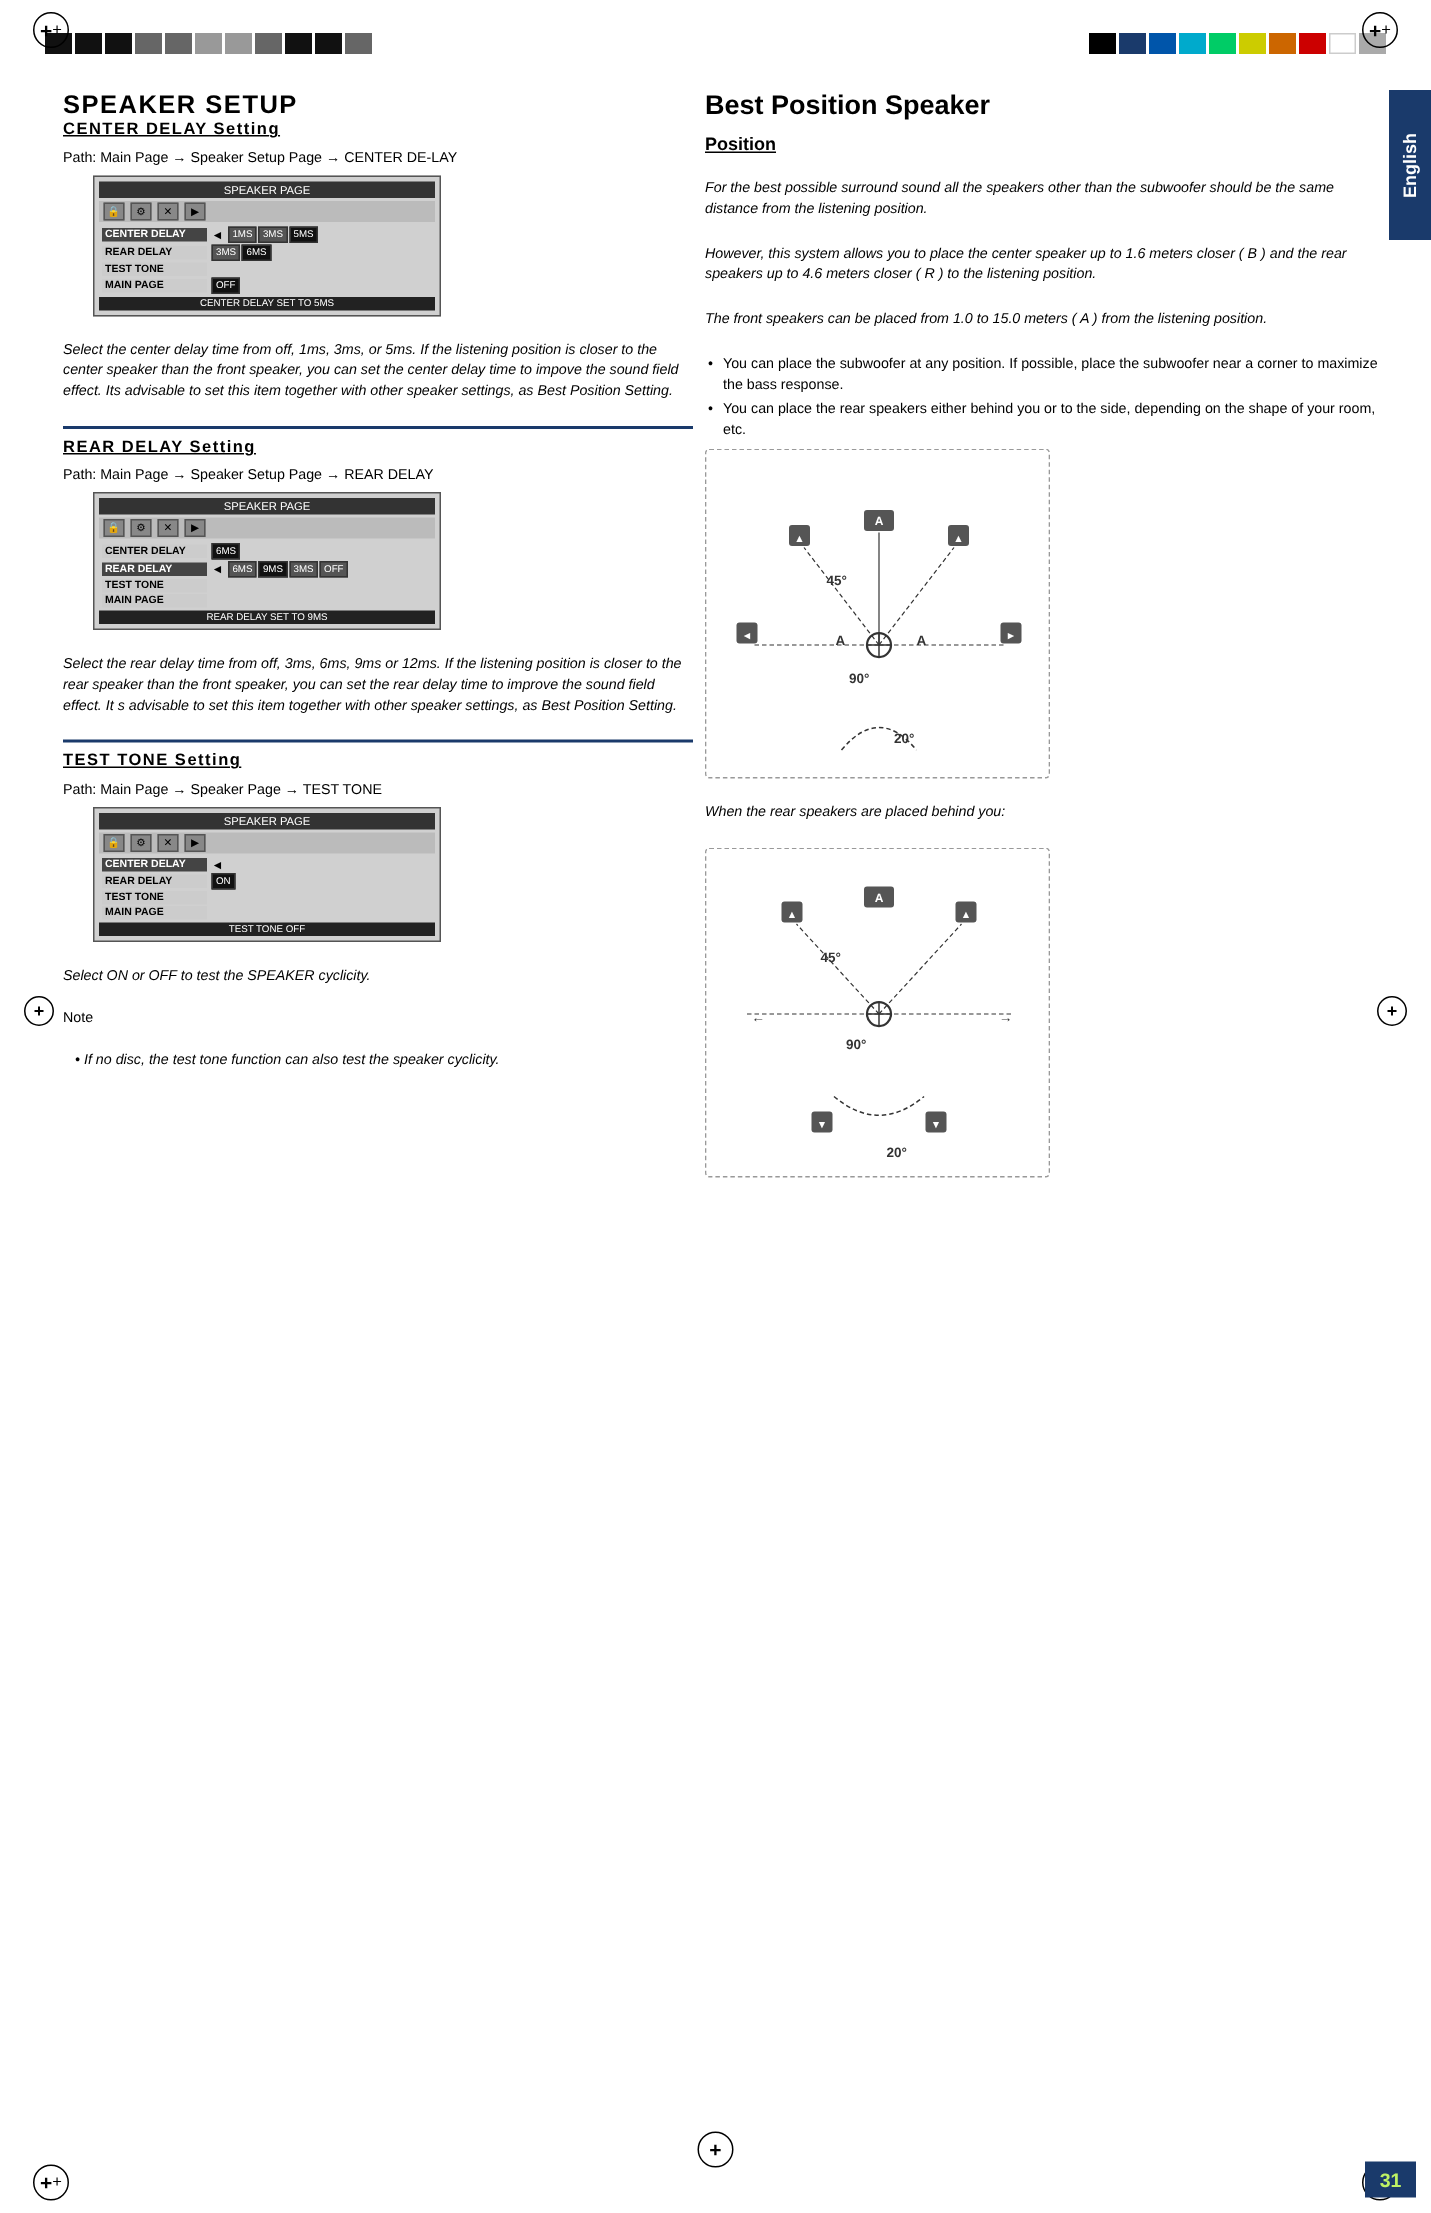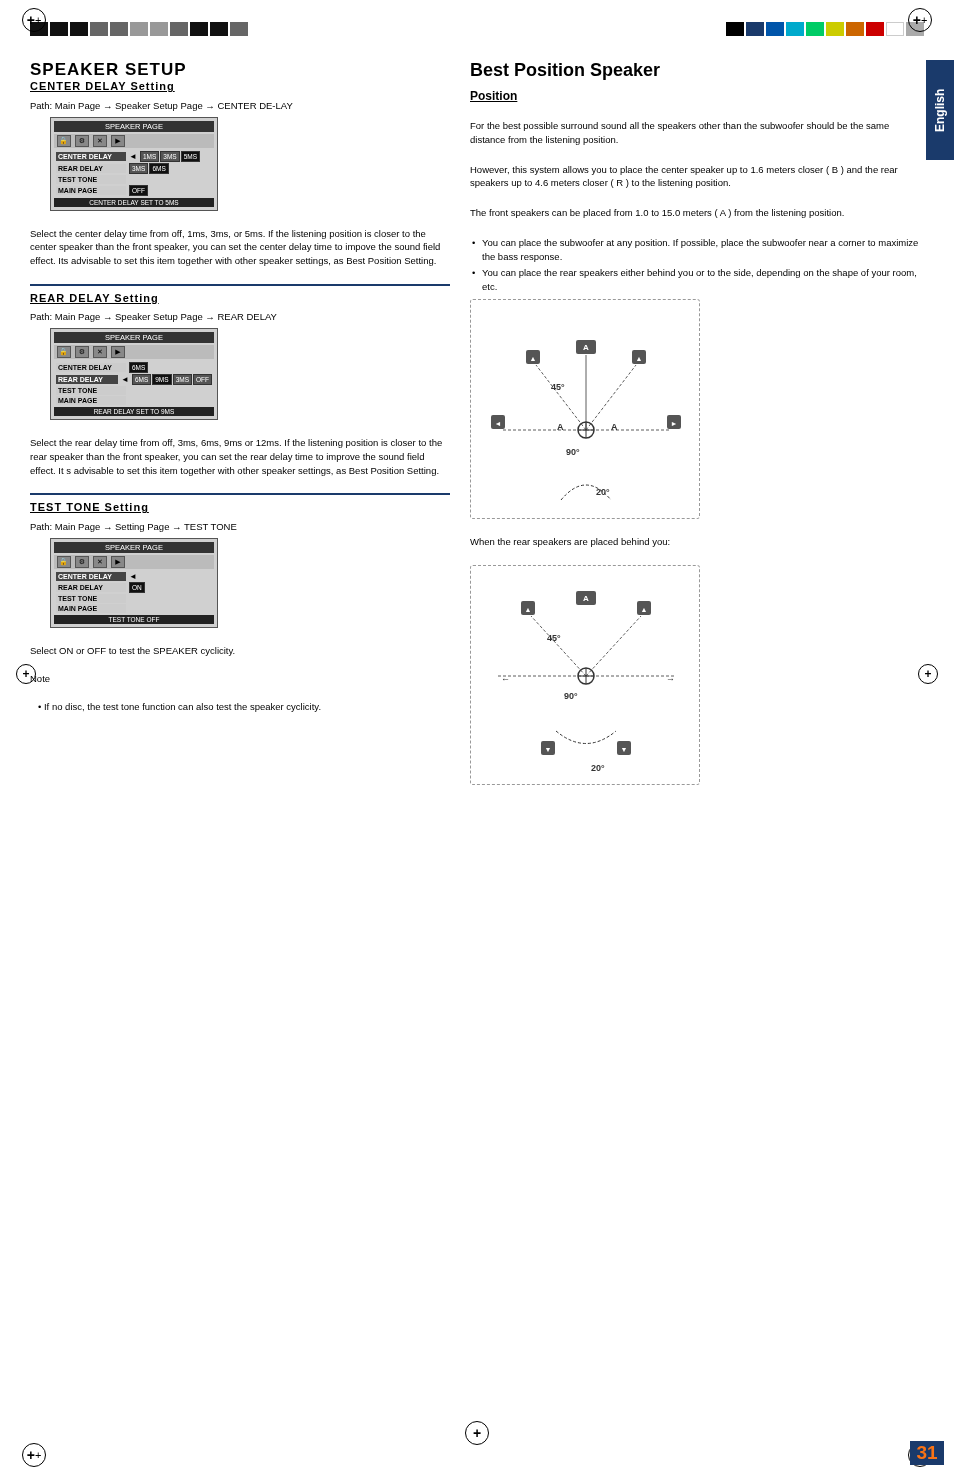--- a/index.html
+++ b/index.html
@@ -96,21 +96,21 @@
       position: absolute;
       top: 60px;
       left: 30px;
       right: 30px;
       bottom: 60px;
     }
 
     
     .left-col {
       position: absolute;
-      left: 0;
+      left: 12px;
       top: 0;
       width: 420px;
     }
 
     
     .right-col {
       position: absolute;
       left: 440px;
       top: 0;
       right: 0;
@@ -160,21 +160,21 @@
     .path-text {
       font-size: 9.5px;
       margin: 6px 0;
       color: #000;
     }
 
     
     .screen-mockup {
       border: 1px solid #555;
       background: #d0d0d0;
-      width: 168px;
+      width: 232px;
       margin: 5px 0 8px 20px;
       font-size: 8px;
       padding: 3px;
     }
     .screen-header {
       background: #333;
       color: #fff;
       text-align: center;
       font-size: 7.5px;
       padding: 1px 0;
@@ -241,37 +241,38 @@
       font-size: 6.5px;
       padding: 1px 3px;
       margin-top: 2px;
       text-align: center;
     }
 
     .body-text {
       font-size: 9.5px;
       line-height: 1.45;
       margin: 16px 0;
+      font-style: italic;
     }
 
     
     .divider {
       border: none;
       border-top: 2.5px solid #1a3a6b;
       margin: 10px 0 6px 0;
     }
 
     
     .page-number {
       position: absolute;
       bottom: 10px;
       right: 10px;
       background: #1a3a6b;
-      color: #f97316;
-      font-size: 19px;
+      color: #bef264;
+      font-size: 13px;
       font-weight: bold;
       width: 34px;
       height: 24px;
       display: flex;
       align-items: center;
       justify-content: center;
     }
 
     .bullet-list {
       list-style: none;
@@ -461,21 +462,21 @@
         </div>
         <div class="screen-status">REAR DELAY SET TO 9MS</div>
       </div>
 
       <div class="body-text">Select the rear delay time from off, 3ms, 6ms, 9ms or 12ms. If the listening position is closer to the rear speaker than the front speaker, you can set the rear delay time to improve the sound field effect. It s advisable to set this item together with other speaker settings, as Best Position Setting.</div>
     </div>
 
     <hr class="divider">
     <div>
       <div class="section-title-sub">TEST TONE Setting</div>
-      <div class="path-text">Path: Main Page → Setting Page → TEST TONE</div>
+      <div class="path-text">Path: Main Page → Speaker Page → TEST TONE</div>
 
       <div class="screen-mockup">
         <div class="screen-header">SPEAKER PAGE</div>
         <div class="screen-icons">
           <div class="screen-icon">🔒</div>
           <div class="screen-icon">⚙</div>
           <div class="screen-icon">✕</div>
           <div class="screen-icon">▶</div>
         </div>
 

